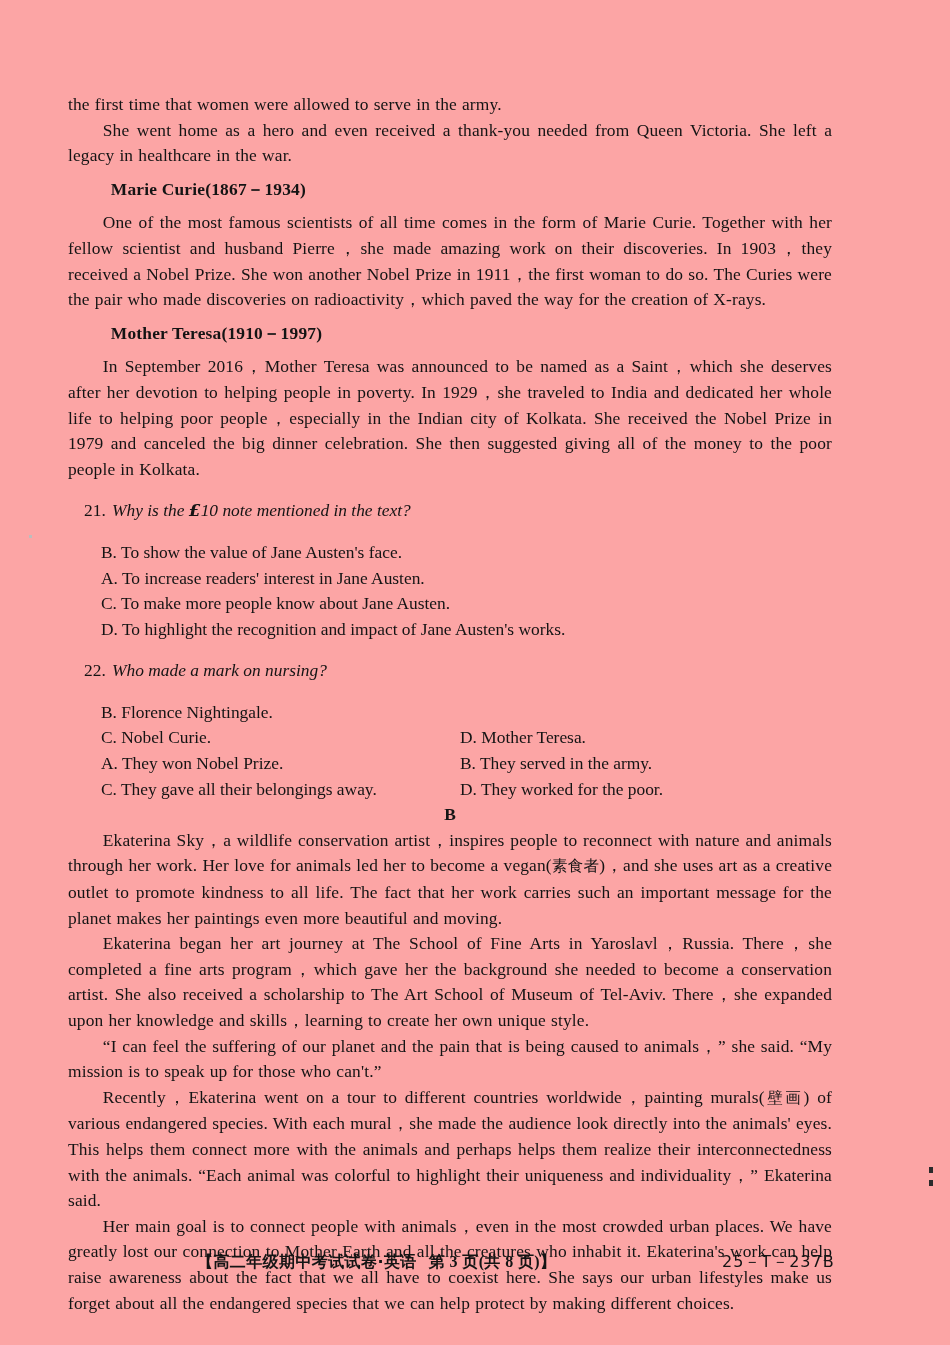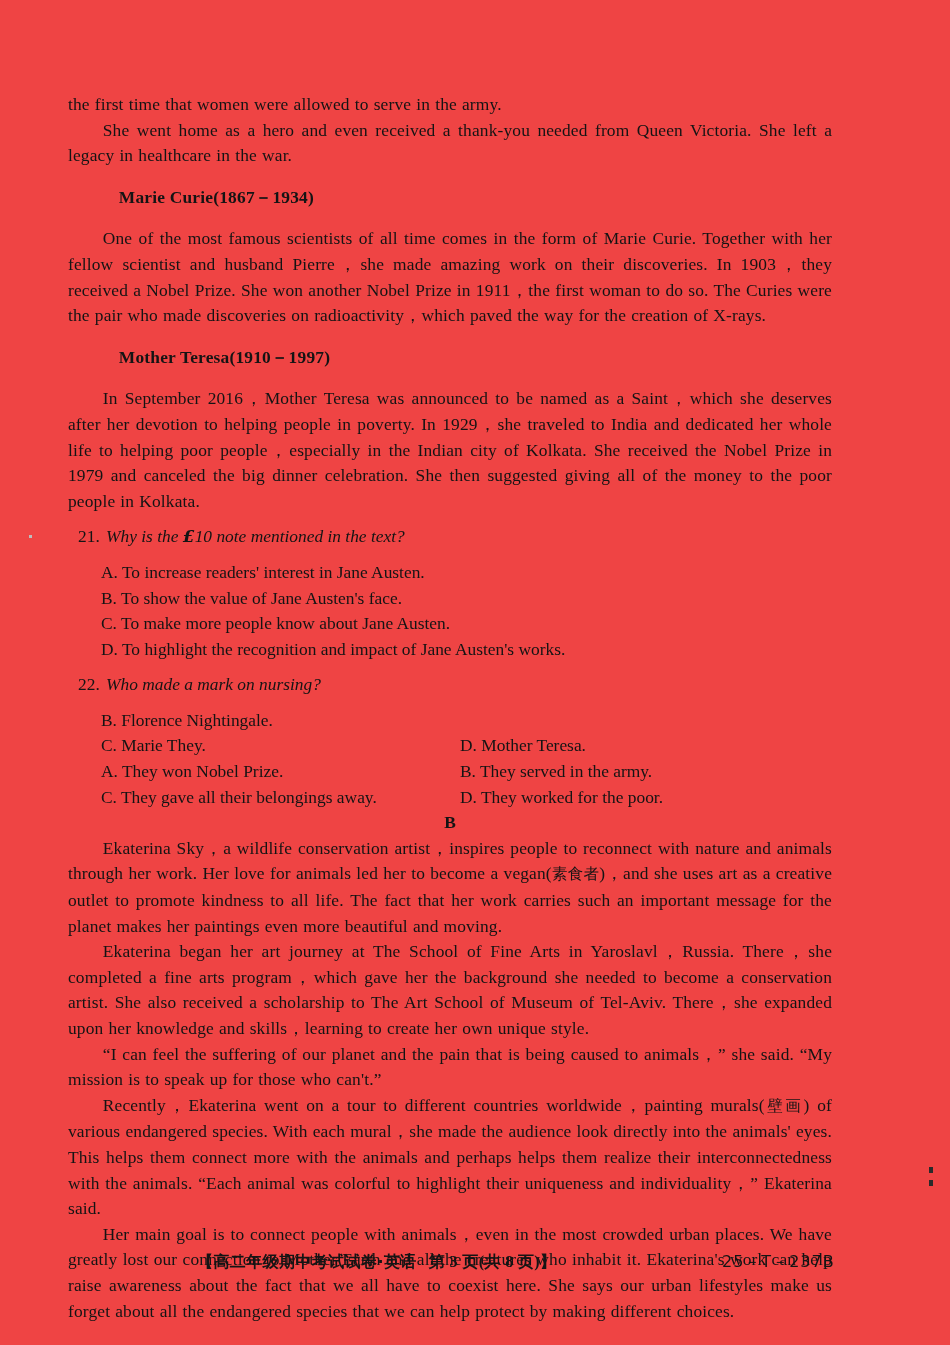--- a/index.html
+++ b/index.html
@@ -14,21 +14,21 @@
     font-family: "Liberation Serif", "DejaVu Serif", serif;
     color: #141414;
     overflow: hidden;
   }
 
   .page {
     position: absolute;
     left: 0; top: 0;
     width: 950px;
     height: 1345px;
-    background: #ef4444;
+    background: #fca5a5;
   }
 
   .content {
     position: absolute;
     left: 68px;
     top: 92px;
     width: 764px;
   }
 
   
@@ -41,30 +41,30 @@
     letter-spacing: 0.15px;
     word-spacing: 0.6px;
   }
   .para.indent { text-indent: 2em; }
   .para.noindent { text-indent: 0; }
 
   .sub-head {
     font-size: 17.4px;
     line-height: 25.6px;
     font-weight: bold;
-    margin: 16px;
+    margin: 8px;
     text-indent: 2em;
     letter-spacing: 0.2px;
   }
 
   
   .question {
     font-size: 17.4px;
     line-height: 25.6px;
-    margin: 10px;
+    margin: 16px;
     display: flex;
     align-items: flex-start;
   }
   .q-num {
     display: inline-block;
     min-width: 28px;
     flex: 0 0 auto;
   }
   .q-text { flex: 1 1 auto; font-style: italic; }
 
@@ -166,34 +166,34 @@
     <p class="para indent">One of the most famous scientists of all time comes in the form of Marie Curie. Together with her fellow scientist and husband Pierre，she made amazing work on their discoveries. In 1903，they received a Nobel Prize. She won another Nobel Prize in 1911，the first woman to do so. The Curies were the pair who made discoveries on radioactivity，which paved the way for the creation of X-rays.</p>
 
     <p class="sub-head">Mother Teresa(1910－1997)</p>
 
     <p class="para indent">In September 2016，Mother Teresa was announced to be named as a Saint，which she deserves after her devotion to helping people in poverty. In 1929，she traveled to India and dedicated her whole life to helping poor people，especially in the Indian city of Kolkata. She received the Nobel Prize in 1979 and canceled the big dinner celebration. She then suggested giving all of the money to the poor people in Kolkata.</p>
 
     <div class="question">
       <span class="q-num">21.</span>
       <span class="q-text"><span>Why is the </span><span class="pound">£</span><span>10 note mentioned in the text?</span></span>
     </div>
+    <div class="opt-row">B. To show the value of Jane Austen's face.</div>
     <div class="opt-row">A. To increase readers' interest in Jane Austen.</div>
-    <div class="opt-row">B. To show the value of Jane Austen's face.</div>
     <div class="opt-row">C. To make more people know about Jane Austen.</div>
     <div class="opt-row">D. To highlight the recognition and impact of Jane Austen's works.</div>
 
     <div class="question">
       <span class="q-num">22.</span>
       <span class="q-text">Who made a mark on nursing?</span>
     </div>
     <div class="opt-row two-col">
       <span class="col-b">B. Florence Nightingale.</span>
     </div>
     <div class="opt-row two-col">
-      <span class="col-a">C. Marie They.</span>
+      <span class="col-a">C. Nobel Curie.</span>
       <span class="col-b">D. Mother Teresa.</span>
     </div>
 
     <div class="opt-row two-col">
       <span class="col-a">A. They won Nobel Prize.</span>
       <span class="col-b">B. They served in the army.</span>
     </div>
     <div class="opt-row two-col">
       <span class="col-a">C. They gave all their belongings away.</span>
       <span class="col-b">D. They worked for the poor.</span>

